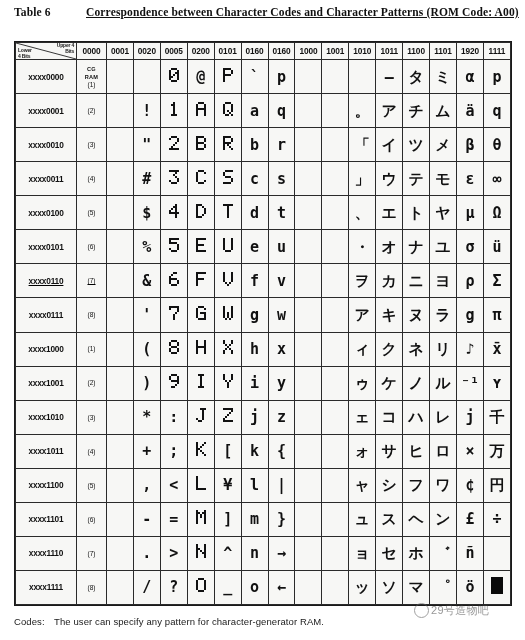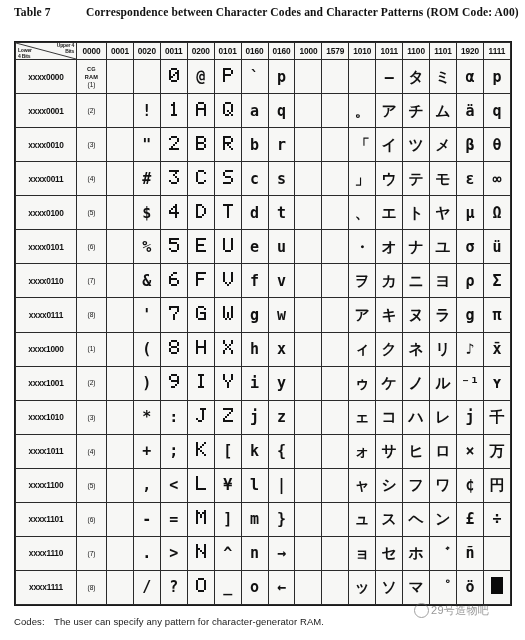--- a/index.html
+++ b/index.html
@@ -23,21 +23,21 @@
     width: 500px;
     height: 20px;
     font-family: "Liberation Serif", serif;
     font-weight: bold;
     font-size: 11.5px;
     color: #111;
     white-space: nowrap;
     letter-spacing: .15px;
   }
   #title-label { display: inline-block; width: 72px; }
-  #title-text  { display: inline-block; }
+  #title-text  { display: inline-block; text-decoration: underline; }
 
   
   #char-table {
     position: absolute;
     left: 14px;
     top: 41px;
     width: 498px;
     height: 565px;
     border: 1.6px solid #1a1a1a;
     box-sizing: border-box;
@@ -176,21 +176,21 @@
     border: 1.3px solid #666;
     border-radius: 50%;
     display: inline-block;
     flex: none;
   }
 </style>
 </head>
 <body>
 
 <div id="title-bar">
-  <span id="title-label">Table 7</span><span id="title-text">Correspondence between Character Codes and Character Patterns (ROM Code: A00)</span>
+  <span id="title-label">Table 6</span><span id="title-text">Correspondence between Character Codes and Character Patterns (ROM Code: A00)</span>
 </div>
 
 <div id="char-table">
   <table class="tbl">
     <thead>
       <tr>
         <th id="corner-cell" class="rowhead" rowspan="1">
           <svg class="diag" viewBox="0 0 61 17" preserveAspectRatio="none">
             <line x1="0" y1="0" x2="61" y2="17" stroke="#1a1a1a" stroke-width="0.9"></line>
           </svg>
@@ -198,27 +198,27 @@
             <span>Upper 4</span><br><span>Bits</span>
           </span>
           <span class="corner-lower">
             <span>Lower</span><br><span>4 Bits</span>
           </span>
         </th>
 
       <th class="colhead cgcell-head" style="width: 30px;">0000</th>
           <th class="colhead">0001</th>
           <th class="colhead">0020</th>
-          <th class="colhead">0011</th>
+          <th class="colhead">0005</th>
           <th class="colhead">0200</th>
           <th class="colhead">0101</th>
           <th class="colhead">0160</th>
           <th class="colhead">0160</th>
           <th class="colhead">1000</th>
-          <th class="colhead">1579</th>
+          <th class="colhead">1001</th>
           <th class="colhead">1010</th>
           <th class="colhead">1011</th>
           <th class="colhead">1100</th>
           <th class="colhead">1101</th>
           <th class="colhead">1920</th>
           <th class="colhead">1111</th>
         </tr>
     </thead>
     <tbody id="table-body">
 
@@ -329,21 +329,21 @@
           <td class="gcell"><span style="font-family: &quot;DejaVu Sans Mono&quot;, monospace; font-size: 15px; font-weight: bold; line-height: 17px; color: rgb(17, 17, 17); display: inline-block;">u</span></td>
           <td class="gcell"></td>
           <td class="gcell"></td>
           <td class="gcell"><span style="font-family: &quot;DejaVu Sans Mono&quot;, monospace; font-size: 15px; font-weight: bold; line-height: 17px; color: rgb(17, 17, 17); display: inline-block;">・</span></td>
           <td class="gcell"><span style="font-family: &quot;DejaVu Sans Mono&quot;, monospace; font-size: 15px; font-weight: bold; line-height: 17px; color: rgb(17, 17, 17); display: inline-block;">オ</span></td>
           <td class="gcell"><span style="font-family: &quot;DejaVu Sans Mono&quot;, monospace; font-size: 15px; font-weight: bold; line-height: 17px; color: rgb(17, 17, 17); display: inline-block;">ナ</span></td>
           <td class="gcell"><span style="font-family: &quot;DejaVu Sans Mono&quot;, monospace; font-size: 15px; font-weight: bold; line-height: 17px; color: rgb(17, 17, 17); display: inline-block;">ユ</span></td>
           <td class="gcell"><span style="font-family: &quot;DejaVu Sans Mono&quot;, monospace; font-size: 15px; font-weight: bold; line-height: 17px; color: rgb(17, 17, 17); display: inline-block;">σ</span></td>
           <td class="gcell"><span style="font-family: &quot;DejaVu Sans Mono&quot;, monospace; font-size: 15px; font-weight: bold; line-height: 17px; color: rgb(17, 17, 17); display: inline-block;">ü</span></td>
         </tr>
-        <tr style="height: 33.3px;">
+        <tr style="height: 33.3px; text-decoration: underline;">
           <th class="rowhead">xxxx0110</th>
           <td class="cgcell">(7)</td>
           <td class="gcell"></td>
           <td class="gcell"><span style="font-family: &quot;DejaVu Sans Mono&quot;, monospace; font-size: 15px; font-weight: bold; line-height: 17px; color: rgb(17, 17, 17); display: inline-block;">&amp;</span></td>
           <td class="gcell"><span class="dm"><b><i class="o"></i><i class="o"></i><i></i><i></i><i class="o"></i></b><b><i class="o"></i><i></i><i class="o"></i><i class="o"></i><i class="o"></i></b><b><i></i><i class="o"></i><i class="o"></i><i class="o"></i><i class="o"></i></b><b><i></i><i></i><i></i><i></i><i class="o"></i></b><b><i></i><i class="o"></i><i class="o"></i><i class="o"></i><i></i></b><b><i></i><i class="o"></i><i class="o"></i><i class="o"></i><i></i></b><b><i class="o"></i><i></i><i></i><i></i><i class="o"></i></b><b><i class="o"></i><i class="o"></i><i class="o"></i><i class="o"></i><i class="o"></i></b></span></td>
           <td class="gcell"><span class="dm"><b><i></i><i></i><i></i><i></i><i></i></b><b><i></i><i class="o"></i><i class="o"></i><i class="o"></i><i class="o"></i></b><b><i></i><i class="o"></i><i class="o"></i><i class="o"></i><i class="o"></i></b><b><i></i><i></i><i></i><i></i><i class="o"></i></b><b><i></i><i class="o"></i><i class="o"></i><i class="o"></i><i class="o"></i></b><b><i></i><i class="o"></i><i class="o"></i><i class="o"></i><i class="o"></i></b><b><i></i><i class="o"></i><i class="o"></i><i class="o"></i><i class="o"></i></b><b><i class="o"></i><i class="o"></i><i class="o"></i><i class="o"></i><i class="o"></i></b></span></td>
           <td class="gcell"><span class="dm"><b><i></i><i class="o"></i><i class="o"></i><i class="o"></i><i></i></b><b><i></i><i class="o"></i><i class="o"></i><i class="o"></i><i></i></b><b><i></i><i class="o"></i><i class="o"></i><i class="o"></i><i></i></b><b><i></i><i class="o"></i><i class="o"></i><i class="o"></i><i></i></b><b><i></i><i class="o"></i><i class="o"></i><i class="o"></i><i></i></b><b><i class="o"></i><i></i><i class="o"></i><i></i><i class="o"></i></b><b><i class="o"></i><i class="o"></i><i></i><i class="o"></i><i class="o"></i></b><b><i class="o"></i><i class="o"></i><i class="o"></i><i class="o"></i><i class="o"></i></b></span></td>
           <td class="gcell"><span style="font-family: &quot;DejaVu Sans Mono&quot;, monospace; font-size: 15px; font-weight: bold; line-height: 17px; color: rgb(17, 17, 17); display: inline-block;">f</span></td>
           <td class="gcell"><span style="font-family: &quot;DejaVu Sans Mono&quot;, monospace; font-size: 15px; font-weight: bold; line-height: 17px; color: rgb(17, 17, 17); display: inline-block;">v</span></td>
           <td class="gcell"></td>

